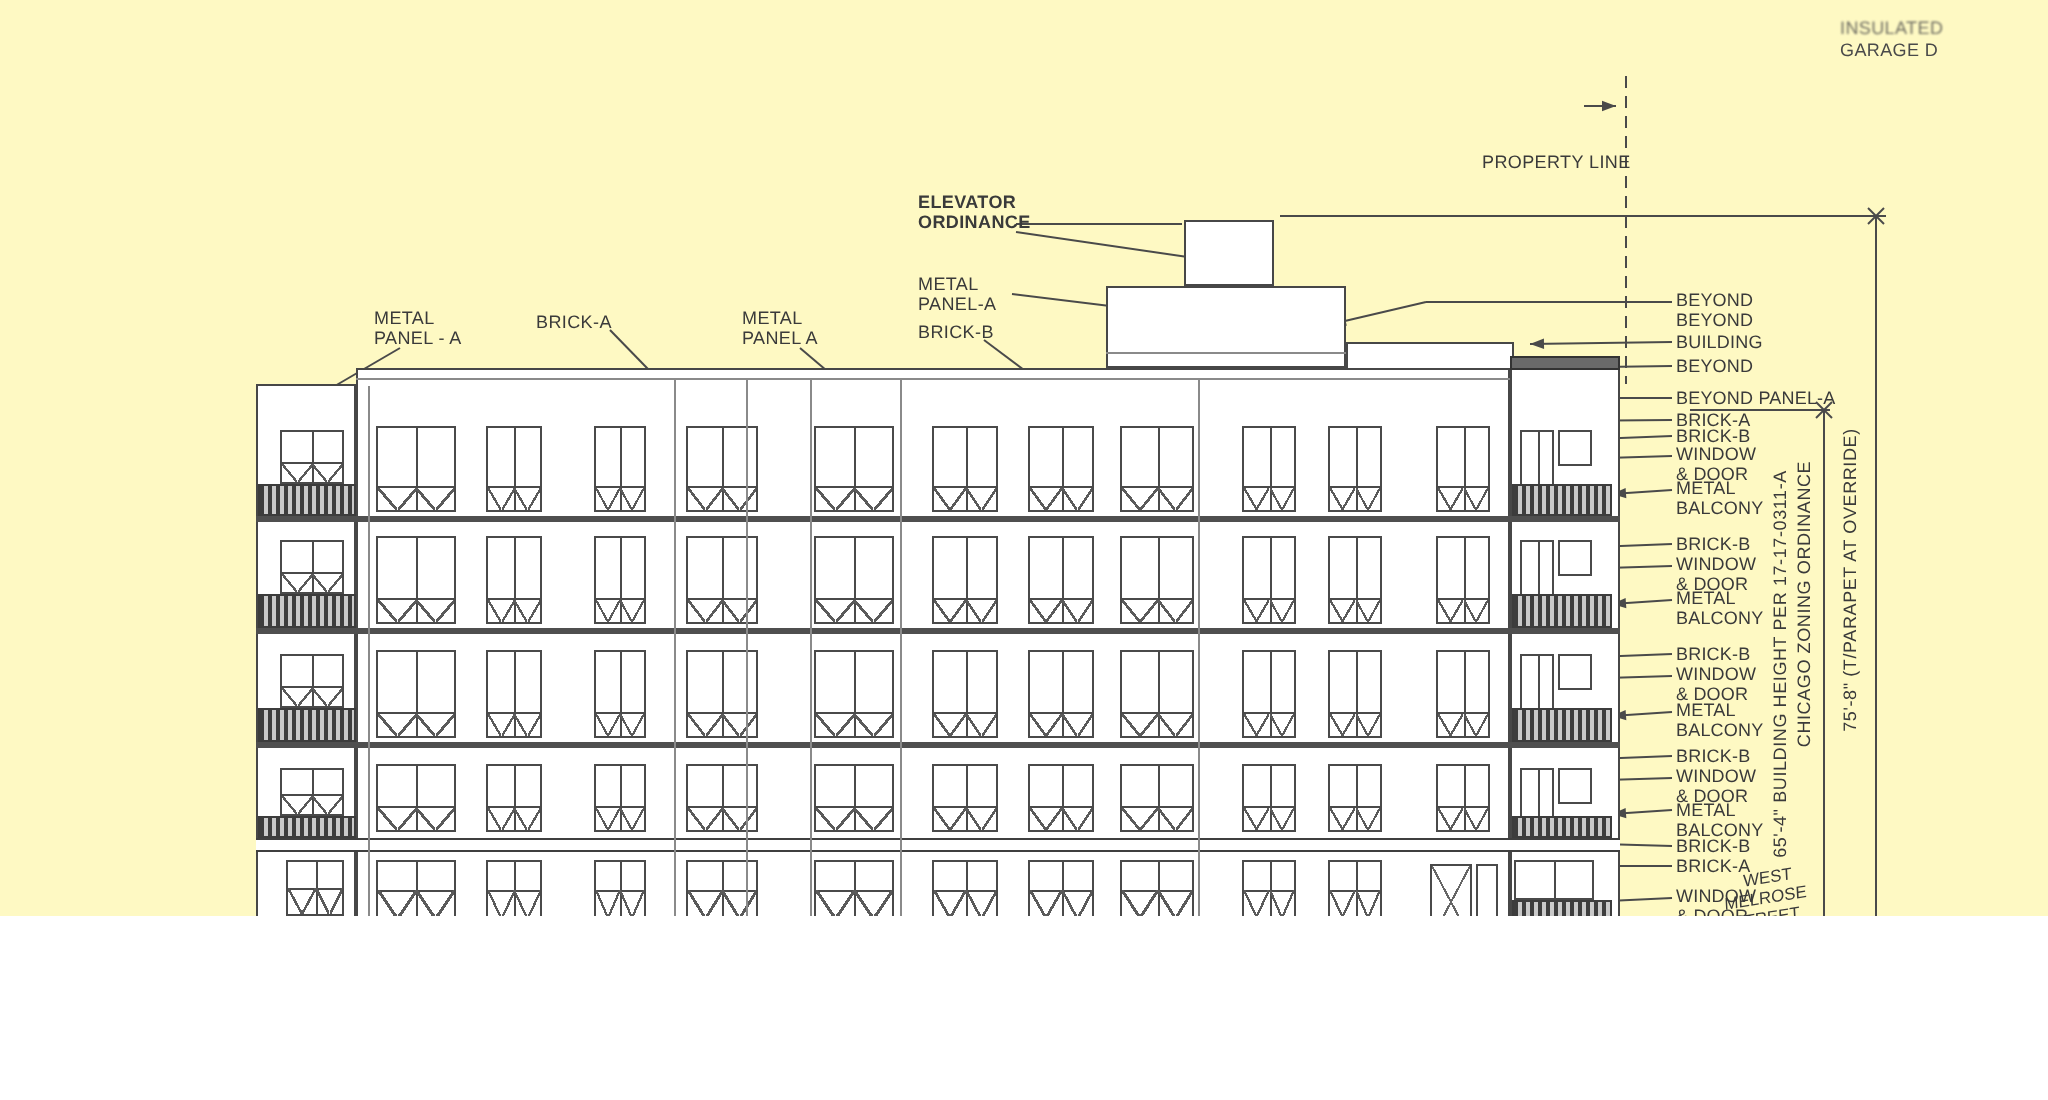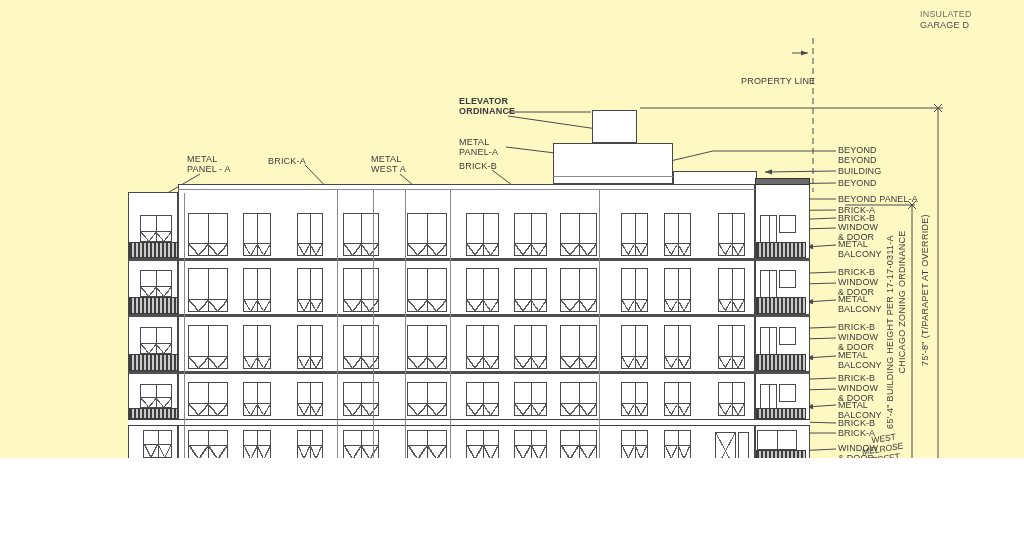--- a/index.html
+++ b/index.html
@@ -613,21 +613,21 @@
 
   <div class="lbl" style="left:187px;top:154px;">
     <span>METAL</span>
     <span>PANEL - A</span>
   </div>
   <div class="lbl" style="left:268px;top:156px;">
     <span>BRICK-A</span>
   </div>
   <div class="lbl" style="left:371px;top:154px;">
     <span>METAL</span>
-    <span>WEST A</span>
+    <span>PANEL A</span>
   </div>
 
   <div class="lbl" style="left:459px;top:96px;font-weight:bold;">
     <span>ELEVATOR</span>
     <span>ORDINANCE</span>
   </div>
   <div class="lbl" style="left:459px;top:137px;">
     <span>METAL</span>
     <span>PANEL-A</span>
   </div>

